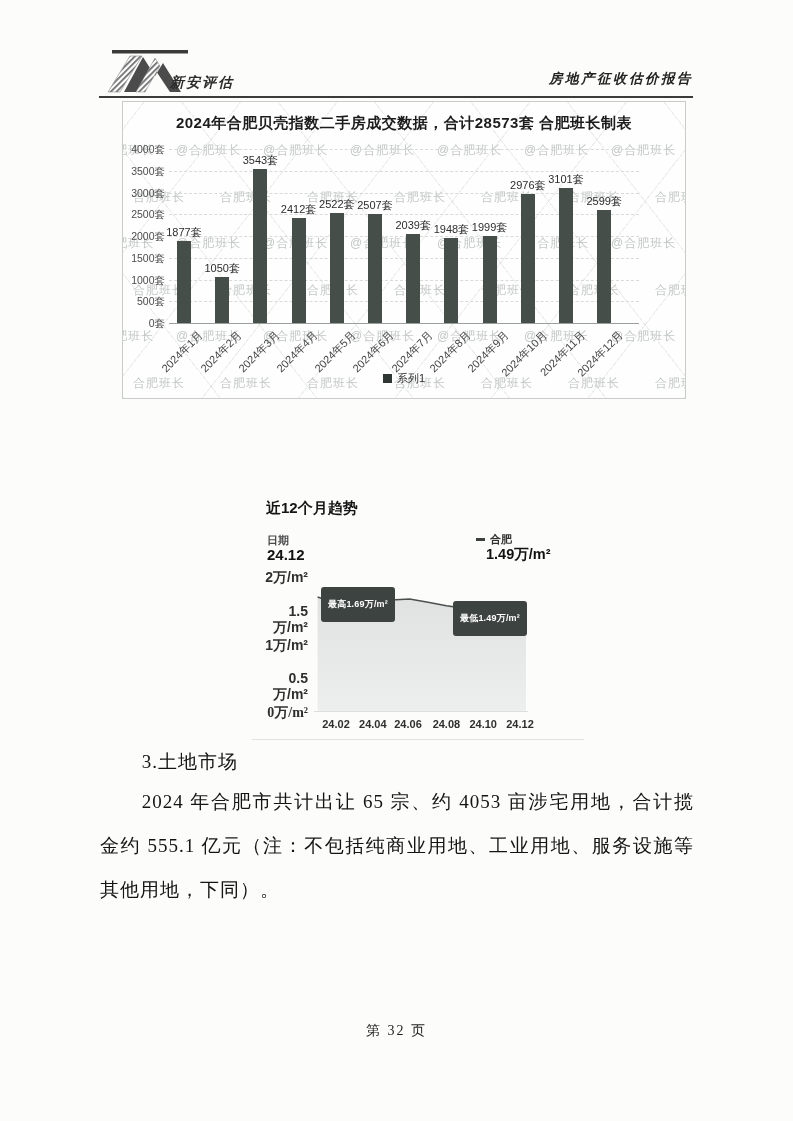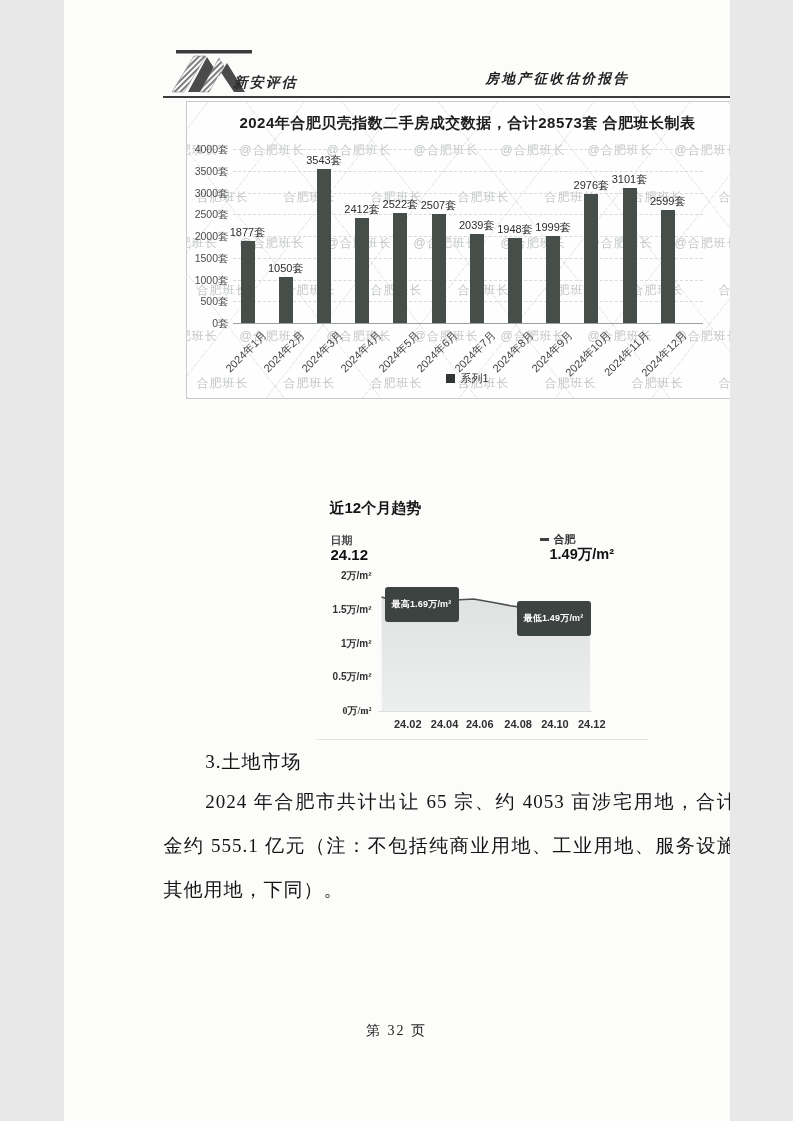--- a/index.html
+++ b/index.html
@@ -1,16 +1,16 @@
 <!DOCTYPE html>
 <html><head>
 <meta charset="utf-8">
 <style>
   html,body{margin:0;padding:0;background:#e8e8e8;}
-  .page{position:relative;width:666px;height:1121px;margin:0 auto;background:#fcfcfb;
+  .page{position:relative;width:793px;height:1121px;margin:0 auto;background:#fcfcfb;
         font-family:"Liberation Serif",serif;color:#161616;overflow:hidden;}
 
   
   .hdr-logo{position:absolute;left:106px;top:50px;}
   .hdr-company{position:absolute;left:170px;top:74px;font-size:14px;font-style:italic;
                font-weight:700;letter-spacing:2px;color:#2c2c2c;}
   .hdr-report{position:absolute;right:100px;top:70px;font-size:13.5px;font-style:italic;
               font-weight:700;letter-spacing:2.5px;color:#222;}
   .hdr-rule{position:absolute;left:99px;top:96px;width:594px;height:2px;background:#3b3b3b;}
 
@@ -46,23 +46,23 @@
   .trend-figure{position:absolute;left:252px;top:497px;width:332px;height:242px;
                 font-family:"Liberation Sans",sans-serif;border-bottom:1px solid #e2e4e3;}
   .trend-title{position:absolute;left:14px;top:2px;font-size:15px;font-weight:700;color:#151515;}
   .trend-datelab{position:absolute;left:15px;top:36px;font-size:11px;color:#4a4a4a;font-weight:600;}
   .trend-dateval{position:absolute;left:15px;top:49px;font-size:15px;font-weight:700;color:#111;}
   .trend-series{position:absolute;left:224px;top:35px;display:flex;align-items:center;gap:5px;
                 font-size:11px;font-weight:600;color:#333;}
   .trend-series .ln{width:9px;height:2.5px;background:#3c403e;}
   .trend-curval{position:absolute;left:234px;top:48px;font-size:14.5px;font-weight:700;color:#111;}
   .trend-svg{position:absolute;left:0;top:0;}
-  .trend-ylab{position:absolute;left:2px;width:54px;text-align:right;font-size:10px;
+  .trend-ylab{position:absolute;left:2px;width:54px;text-align:right;font-size:14px;
               color:#2f2f2f;font-weight:600;}
-  .trend-xlab{position:absolute;width:44px;text-align:right;top:221px;font-size:11px;
+  .trend-xlab{position:absolute;width:44px;text-align:center;top:221px;font-size:11px;
               color:#2f2f2f;font-weight:600;}
   .trend-base{position:absolute;left:62px;top:214px;width:214px;border-top:1px solid #dcdedd;}
   .badge{position:absolute;background:#3d4341;color:#fff;font-size:9px;font-weight:700;
          padding:11px 7px;border-radius:3px;white-space:nowrap;letter-spacing:.2px;
          font-family:"Liberation Sans",sans-serif;z-index:3;}
   .badge-high{left:69px;top:90px;}
   .badge-high::after{content:"";position:absolute;left:7px;bottom:-6px;width:0;height:0;
          border:6px solid transparent;border-top-color:#3d4341;border-left-width:3px;}
   .badge-low{left:201px;top:104px;}
 

